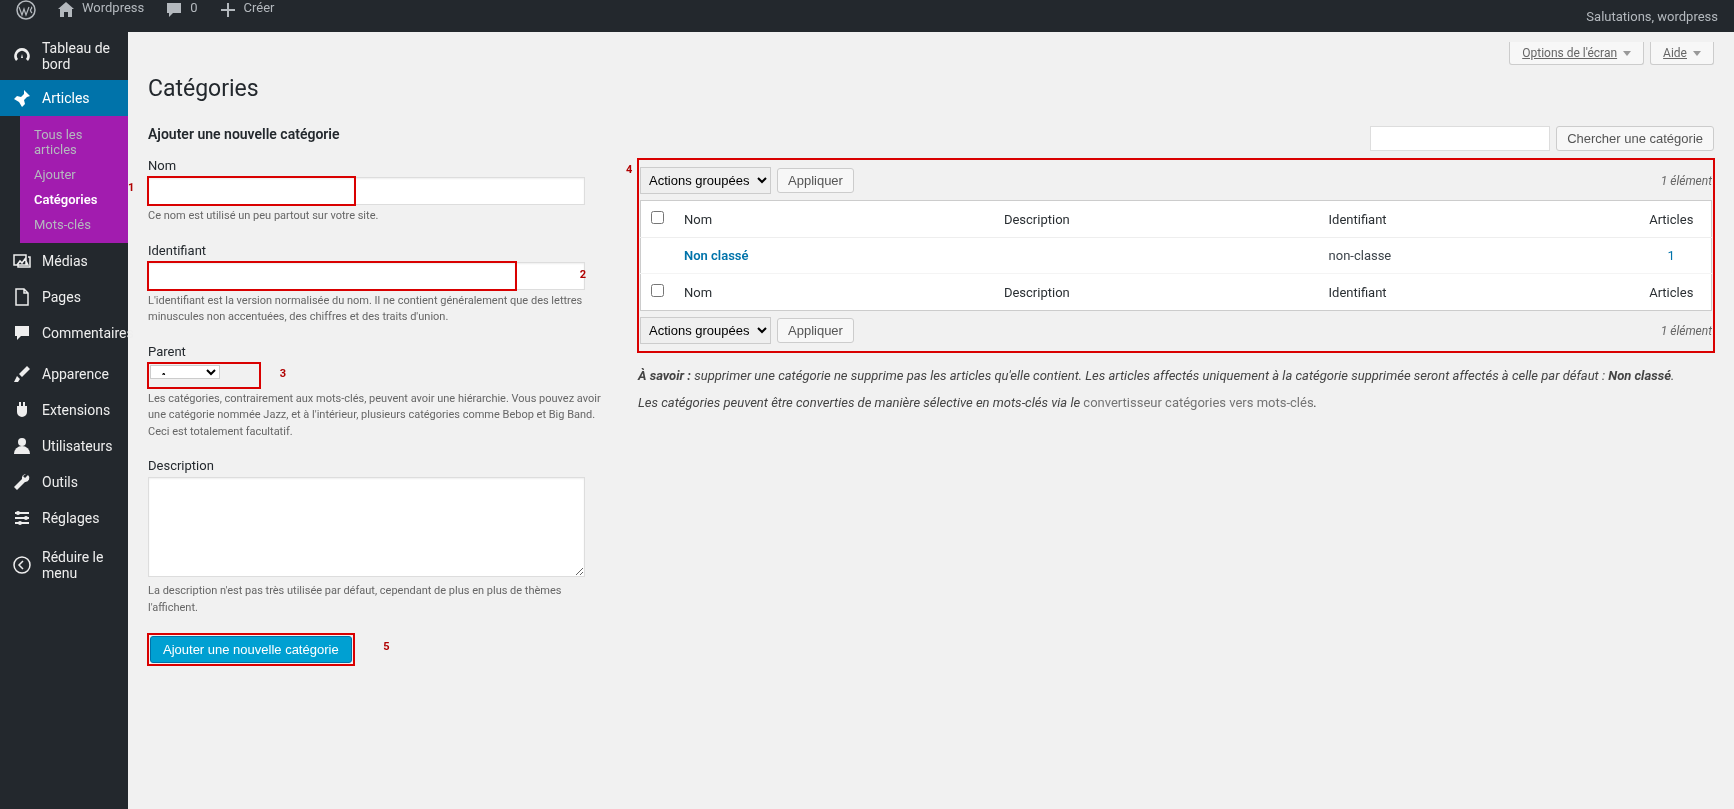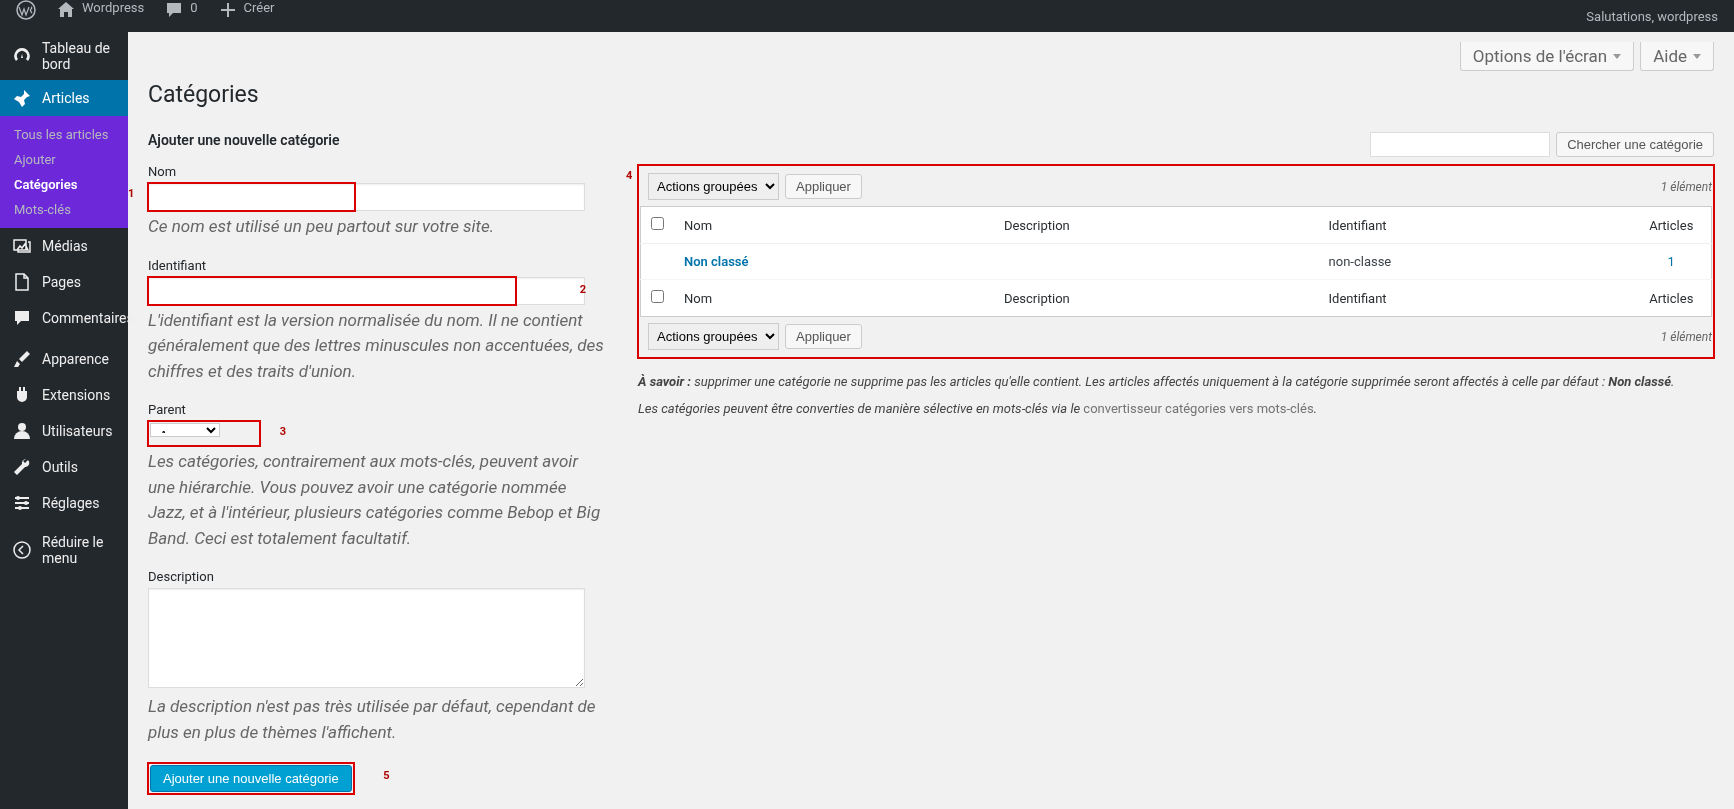--- a/index.html
+++ b/index.html
@@ -11,49 +11,49 @@
   .adminbar-right { padding: 0 8px; }
   .icon20 { width: 20px; height: 20px; display: inline-block; fill: currentColor; }
   
   .layout { display: flex; }
   .adminmenu { width: 128px; background: #23282d; min-height: calc(100vh - 32px); padding-top: 0; }
   .adminmenu .menu-top { display: flex; align-items: center; gap: 10px; padding: 8px 12px; color: #eee; cursor: pointer; font-size: 14px; }
   .adminmenu .menu-top.current { background: #0073aa; color: #fff; position: relative; }
   .adminmenu .menu-top.current::after { content: ""; position: absolute; right: -8px; top: 50%; margin-top: -8px; border: 8px solid transparent; border-right-color: #f1f1f1; }
   .adminmenu .menu-icon { width: 20px; height: 20px; flex-shrink: 0; display: flex; align-items: center; justify-content: center; }
   .adminmenu .menu-icon svg { width: 20px; height: 20px; fill: currentColor; }
-  .adminmenu .submenu { background: #6d28d9; padding: 6px 0; }
+  .adminmenu .submenu { background: #a21caf; padding: 6px 0; margin-left: 20px; }
   .adminmenu .submenu a { display: block; padding: 5px 12px 5px 14px; color: #b4b9be; font-size: 13px; cursor: pointer; }
   .adminmenu .submenu a.current { color: #fff; font-weight: 600; }
   .adminmenu .sep { height: 5px; }
   
   .content { flex: 1; padding: 10px 20px 40px; }
   .topright { display: flex; justify-content: flex-end; gap: 6px; }
-  .screen-btn { background: #f7f7f7; border: 1px solid #ccc; border-top: none; padding: 4px 12px; font-size: 17px; color: #666; cursor: pointer; display: flex; align-items: center; gap: 6px; border-radius: 0 0 3px 3px; }
+  .screen-btn { background: #f7f7f7; border: 1px solid #ccc; border-top: none; padding: 4px 12px; font-size: 12px; color: #666; cursor: pointer; display: flex; align-items: center; gap: 6px; border-radius: 0 0 3px 3px; text-decoration: underline; }
   .screen-btn .tri { width: 0; height: 0; border-left: 4px solid transparent; border-right: 4px solid transparent; border-top: 5px solid #999; }
   .wrap h1 { font-size: 23px; font-weight: 400; margin: 10px 0 20px; color: #23282d; padding: 0 0 4px; }
   
   .cols { display: flex; gap: 30px; }
   .col-left { width: 460px; }
   .col-right { flex: 1; }
   
   .col-left h2 { font-size: 14px; font-weight: 600; margin-bottom: 16px; color: #23282d; }
   .form-field { margin-bottom: 18px; }
   .form-field > label { display: block; font-size: 13px; color: #23282d; margin-bottom: 4px; }
   .form-field input[type="text"], .form-field textarea { width: 95%; border: 1px solid #ddd; padding: 5px 8px; font-size: 14px; background: #fff; box-shadow: inset 0 1px 2px rgba(0,0,0,.07); }
   .form-field textarea { width: 95%; height: 100px; resize: both; }
   .form-field select { border: 1px solid #ccc; padding: 3px 4px; font-size: 14px; background: #fff; height: 14px; }
-  .form-field .help { font-style: italic; color: #666; font-size: 17px; margin-top: 3px; line-height: 1.5; }
+  .form-field .help { color: #666; font-size: 11px; margin-top: 3px; line-height: 1.5; }
   .submit-btn { background: #00a0d2; color: #fff; border: 1px solid #0073aa; padding: 5px 12px; font-size: 13px; cursor: pointer; border-radius: 3px; }
   
   .search-row { display: flex; justify-content: flex-end; gap: 6px; margin-bottom: 8px; }
   .search-row input[type="text"] { border: 1px solid #ddd; padding: 4px 8px; width: 180px; }
   .search-row .btn, .tablenav .btn { background: #f7f7f7; border: 1px solid #ccc; padding: 4px 10px; font-size: 13px; color: #555; cursor: pointer; border-radius: 3px; }
   
-  .tablenav { display: flex; justify-content: space-between; align-items: center; margin: 6px 0; padding-left: 8px; }
+  .tablenav { display: flex; justify-content: space-between; align-items: center; margin: 6px 0; }
   .tablenav .bulk { display: flex; gap: 6px; align-items: center; }
   .tablenav select { border: 1px solid #ccc; padding: 2px 4px; font-size: 13px; height: 27px; }
   .tablenav .count { color: #666; font-style: italic; font-size: 12px; }
   
   .wp-table { width: 100%; border-collapse: collapse; border: 1px solid #ccc; background: #fff; }
   .wp-table th, .wp-table td { text-align: left; padding: 10px 10px; font-size: 13px; }
   .wp-table thead th, .wp-table tfoot th { font-weight: 400; color: #2a2f33; border-bottom: 1px solid #eee; }
   .wp-table tfoot th { border-top: 1px solid #eee; border-bottom: none; }
   .wp-table th.cb, .wp-table td.cb { width: 28px; text-align: center; }
   .wp-table td.title a { color: #0073aa; font-weight: 600; cursor: pointer; }

